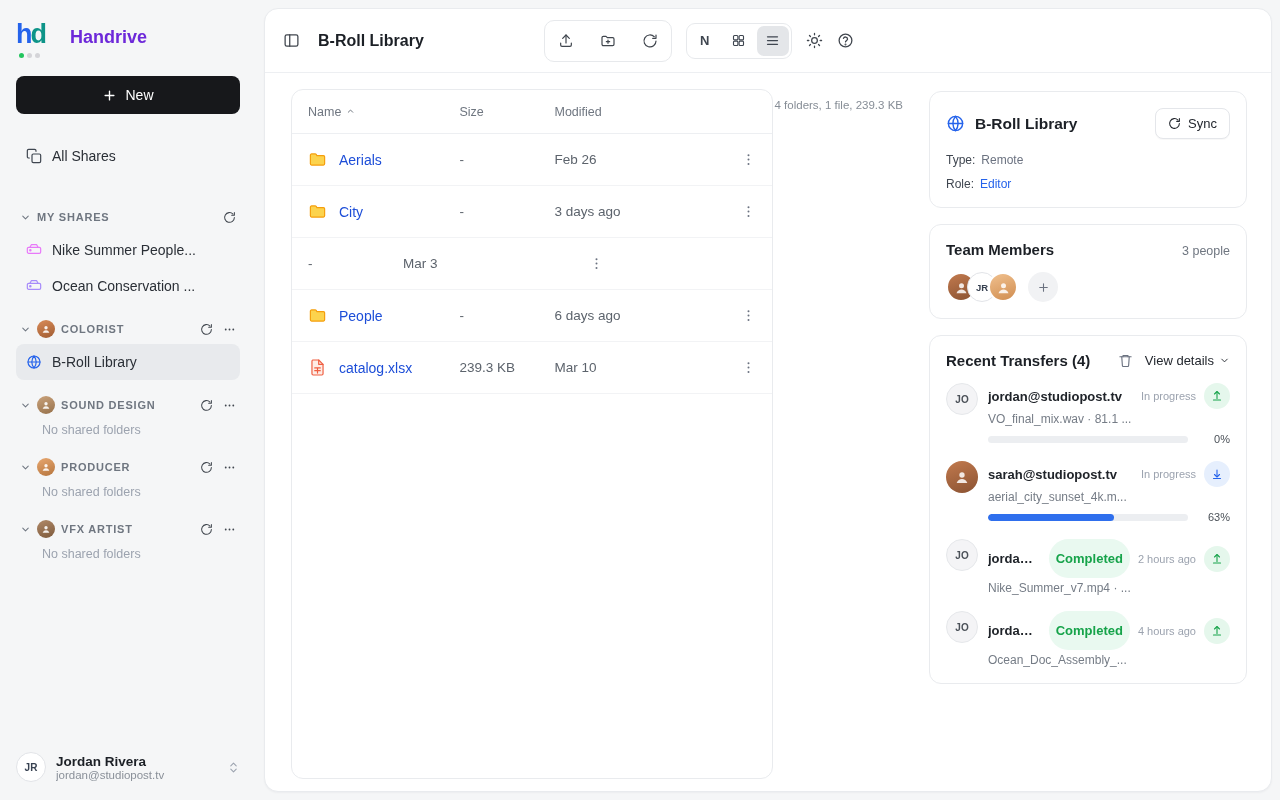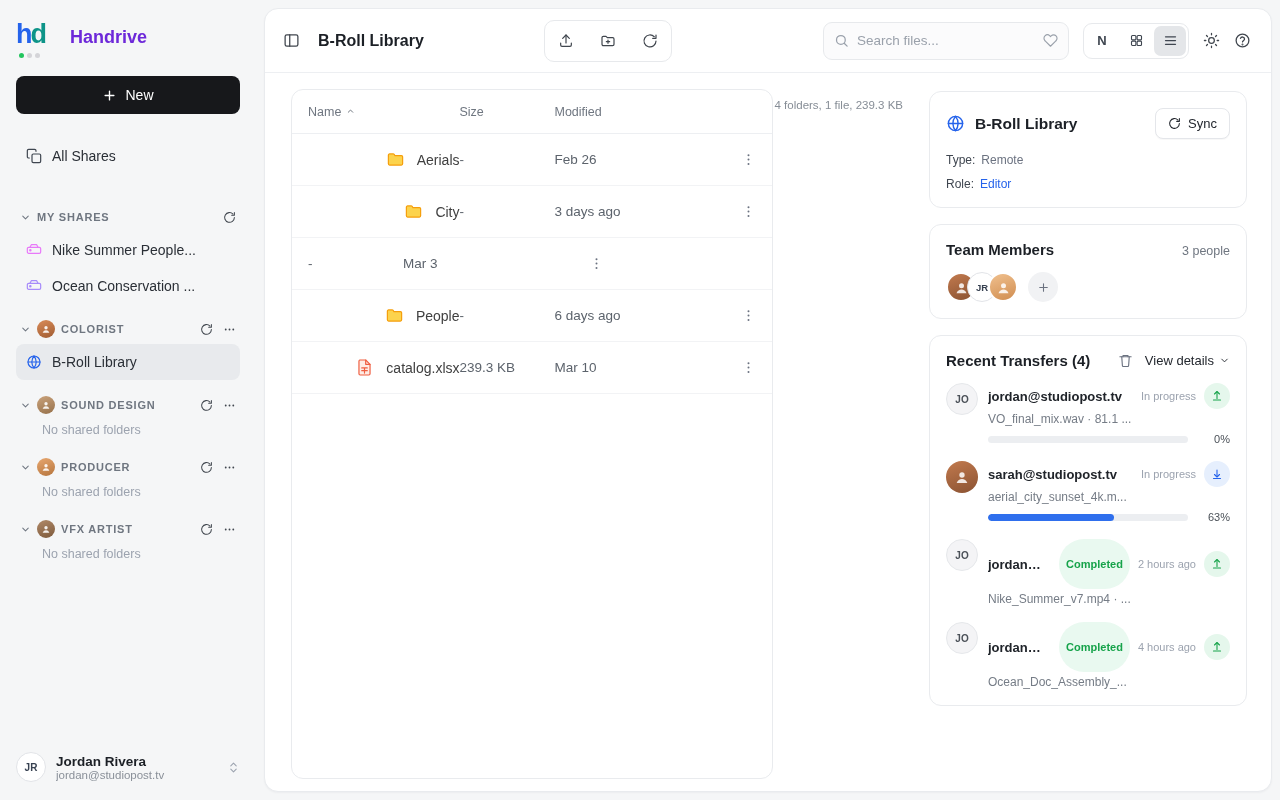--- a/index.html
+++ b/index.html
@@ -50,21 +50,21 @@
   .seg > button { width:32px; height:30px; border-radius:7px; display:flex; align-items:center; justify-content:center; color:#3f4650; font-weight:600; font-size:13px; }
   .seg .active { background:#e4e6e9; }
 
   .content { flex:1; min-height:0; display:flex; padding:16px 26px 12px; gap:26px; }
   .files-col { width:612px; flex:none; display:flex; flex-direction:row; }
   .table-card { flex:1; border:1px solid #e9ebee; border-radius:12px; overflow:hidden; background:#fff; }
   .thead { display:flex; align-items:center; height:44px; padding:0 16px; color:#6f7680; font-size:12.5px; border-bottom:1px solid #edeff2; }
   .h-name { flex:1; display:flex; align-items:center; gap:5px; }
   .h-size { width:95px; } .h-mod { width:165px; } .h-menu { width:36px; }
   .frow { display:flex; align-items:center; height:52px; padding:0 16px; border-bottom:1px solid #f2f3f5; }
-  .c-name { flex:1; min-width:0; display:flex; align-items:center; gap:12px; font-weight:500; color:#404040;justify-content:flex-end; }
+  .c-name { flex:1; min-width:0; display:flex; align-items:center; gap:12px; font-weight:500; color:#1d4ed8; }
   .c-size { width:95px; color:#5c636c; font-size:13.5px; }
   .c-mod { width:165px; color:#5c636c; font-size:13.5px; }
   .c-menu { width:36px; display:flex; justify-content:flex-end; color:#6b7280; }
   .summary { margin-top:10px; font-size:11.5px; color:#868d96; padding-left:2px; }
 
   .right-col { margin-left:auto; width:318px; flex:none; display:flex; flex-direction:column; gap:16px; padding-top:2px; }
   .card { border:1px solid #e9ebee; border-radius:12px; padding:16px; background:#fff; }
   .lib-head { display:flex; align-items:center; gap:10px; }
   .lib-title { font-size:15.5px; font-weight:600; }
   .sync-btn { margin-left:auto; display:flex; align-items:center; gap:7px; border:1px solid #e4e6ea; border-radius:8px; padding:7px 12px; font-size:13px; font-weight:500; color:#23272e; background:#fff; box-shadow:0 1px 1px rgba(0,0,0,.03); }
@@ -90,21 +90,21 @@
   .view-details { display:flex; align-items:center; gap:5px; font-size:13px; color:#23272e; }
   .t-list { margin-top:14px; display:flex; flex-direction:column; gap:16px; }
   .t-item { display:flex; gap:10px; }
   .t-avatar { width:32px; height:32px; border-radius:50%; flex:none; display:flex; align-items:center; justify-content:center; }
   .t-avatar.initials { background:#f4f4f6; border:1px solid #e6e8eb; font-size:10px; font-weight:700; color:#4b5158; }
   .t-avatar.photo { background:linear-gradient(160deg,#c27a4e,#8a5232); }
   .t-body { flex:1; min-width:0; }
   .t-r1 { display:flex; align-items:center; gap:8px; }
   .t-user { font-size:13px; font-weight:600; color:#20242a; white-space:nowrap; overflow:hidden; text-overflow:ellipsis; }
   .t-status { margin-left:auto; font-size:11px; color:#9ca3af; flex:none; }
-  .badge-done { font-size:11px; font-weight:600; color:#16a34a; background:#e9f9f0; padding:19px 7px; border-radius:99px; flex:none; }
+  .badge-done { font-size:13px; font-weight:600; color:#16a34a; background:#e9f9f0; padding:12px 7px; border-radius:99px; flex:none; }
   .t-time { margin-left:auto; font-size:11px; color:#9ca3af; flex:none; }
   .dir { width:26px; height:26px; border-radius:50%; flex:none; display:flex; align-items:center; justify-content:center; }
   .dir.up { background:#e5f7ec; color:#17a34a; }
   .dir.down { background:#e6effd; color:#2563eb; }
   .t-file { margin-top:3px; font-size:12px; color:#757c86; white-space:nowrap; overflow:hidden; text-overflow:ellipsis; }
   .t-prog { display:flex; align-items:center; gap:10px; margin-top:7px; }
   .track { flex:1; height:7px; background:#eceef1; border-radius:99px; overflow:hidden; }
   .fill { height:100%; background:#2f6fed; border-radius:99px; width:0; }
   .pct { font-size:11px; color:#4b5158; width:32px; text-align:right; flex:none; }
 </style>
@@ -338,32 +338,20 @@
               </svg>
             </button>
           <button class="icon-btn">
               <svg width="16" height="16" viewBox="0 0 24 24" fill="none" stroke="currentColor" stroke-width="1.8" stroke-linecap="round" stroke-linejoin="round">
                 <path d="M21 12a9 9 0 1 1-2.6-6.4"></path>
                 <path d="M21 3v5h-5"></path>
               </svg>
             </button>
         </div>
 
-        <div class="searchbar">
-          <svg width="15" height="15" viewBox="0 0 24 24" fill="none" stroke="currentColor" stroke-width="2" stroke-linecap="round">
-              <circle cx="11" cy="11" r="7"></circle>
-              <path d="M21 21l-4.3-4.3"></path>
-            </svg>
-          <input placeholder="Search files..." style="">
-          <button class="icon-btn" style="color:#9aa1ab">
-              <svg width="15" height="15" viewBox="0 0 24 24" fill="none" stroke="currentColor" stroke-width="1.8" stroke-linecap="round" stroke-linejoin="round">
-                <path d="M20.84 4.61a5.5 5.5 0 0 0-7.78 0L12 5.67l-1.06-1.06a5.5 5.5 0 0 0-7.78 7.78l1.06 1.06L12 21.23l7.78-7.78 1.06-1.06a5.5 5.5 0 0 0 0-7.78z"></path>
-              </svg>
-            </button>
-        </div>
 
         <div class="seg">
           <button>N</button>
           <button>
               <svg width="15" height="15" viewBox="0 0 24 24" fill="none" stroke="currentColor" stroke-width="1.8">
                 <rect x="4" y="4" width="7" height="7" rx="1.5"></rect>
                 <rect x="13" y="4" width="7" height="7" rx="1.5"></rect>
                 <rect x="4" y="13" width="7" height="7" rx="1.5"></rect>
                 <rect x="13" y="13" width="7" height="7" rx="1.5"></rect>
               </svg>

